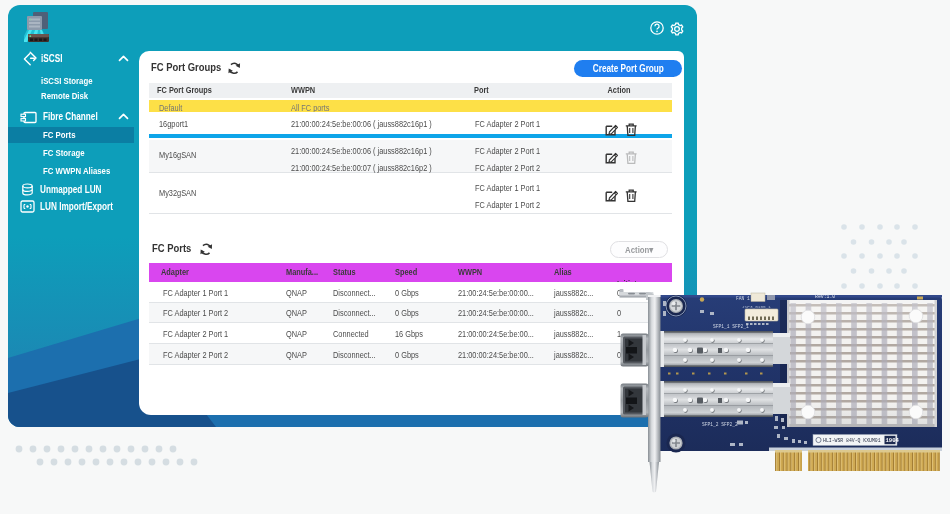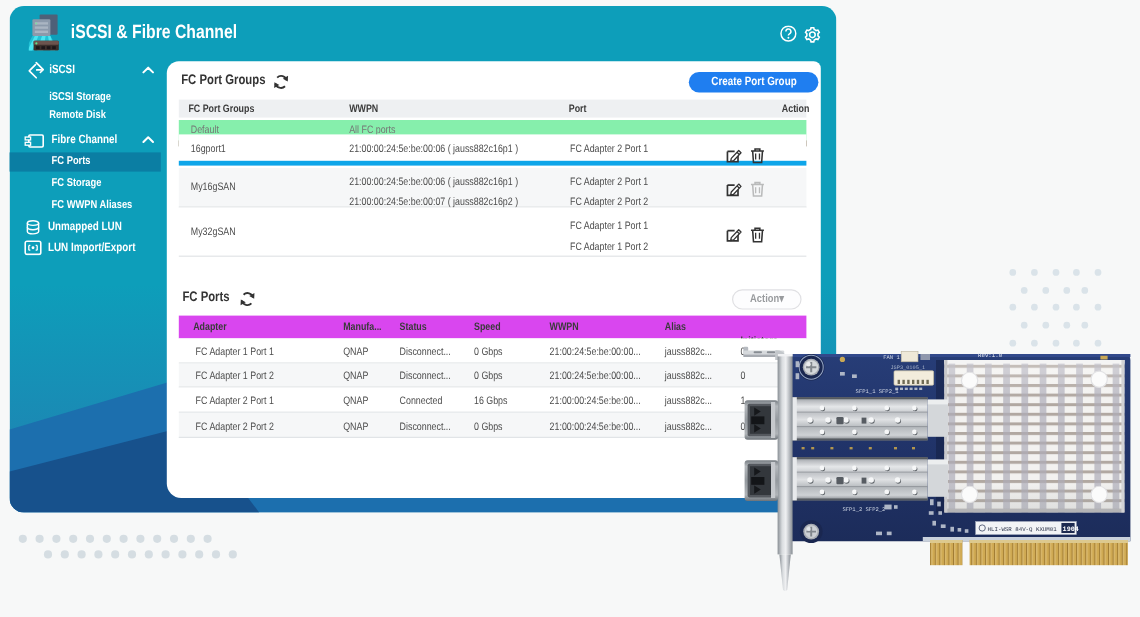--- a/index.html
+++ b/index.html
@@ -105,21 +105,20 @@
       <polygon points="11,19 14,19 12,31 7,31" fill="#49e4f0"></polygon>
       <polygon points="16,19 18,19 22,31 18,31" fill="#49e4f0"></polygon>
       <rect x="4" y="23" width="21" height="8" rx="1" fill="#3c2f2b"></rect>
       <rect x="4" y="23" width="21" height="3.2" rx="1" fill="#6b544e"></rect>
       <rect x="6" y="27.5" width="3" height="2.5" fill="#1d1719"></rect>
       <rect x="10.5" y="27.5" width="3" height="2.5" fill="#1d1719"></rect>
       <rect x="15" y="27.5" width="3" height="2.5" fill="#1d1719"></rect>
       <rect x="19.5" y="27.5" width="3" height="2.5" fill="#1d1719"></rect>
       <circle cx="6.3" cy="25.2" r="0.9" fill="#62e08a"></circle>
     </svg>
-    <div class="abs" style="left:51px;top:14.6px;font-size:16px;font-weight:bold;color:#fff;line-height:16px;"><span class="s">iSCSI &amp; Fibre Channel</span></div>
 
     <svg class="abs" style="left:642px;top:16.4px;" width="14" height="14" viewBox="0 0 14 14">
       <circle cx="7" cy="7" r="6.2" fill="none" stroke="#ffffff" stroke-width="1.25"></circle>
       <path d="M4.9 5.3 a2.1 2.1 0 1 1 3 1.9 q-0.9 0.45 -0.9 1.3" fill="none" stroke="#ffffff" stroke-width="1.25"></path>
       <circle cx="7" cy="10.4" r="0.8" fill="#ffffff"></circle>
     </svg>
 
     <svg class="abs" style="left:661.3px;top:15.8px;" width="16" height="16" viewBox="0 0 24 24">
       <path fill="none" stroke="#ffffff" stroke-width="2" d="M12 8.5 A3.5 3.5 0 1 0 12 15.5 A3.5 3.5 0 1 0 12 8.5 Z"></path>
       <path fill="none" stroke="#ffffff" stroke-width="2" d="M10.3 3.2 L13.7 3.2 L14.3 5.5 A7 7 0 0 1 16.6 6.8 L18.9 6.1 L20.6 9 L18.9 10.7 A7 7 0 0 1 18.9 13.3 L20.6 15 L18.9 17.9 L16.6 17.2 A7 7 0 0 1 14.3 18.5 L13.7 20.8 L10.3 20.8 L9.7 18.5 A7 7 0 0 1 7.4 17.2 L5.1 17.9 L3.4 15 L5.1 13.3 A7 7 0 0 1 5.1 10.7 L3.4 9 L5.1 6.1 L7.4 6.8 A7 7 0 0 1 9.7 5.5 Z"></path>
@@ -170,23 +169,23 @@
     <path d="M17.4 18 A7.9 7.9 0 0 1 4.2 14.4" fill="none" stroke="#333" stroke-width="2.6"></path>
     <polygon points="21.6,3.6 21.2,11.6 14.4,7.7" fill="#333"></polygon>
     <polygon points="2.4,20.4 2.8,12.4 9.6,16.3" fill="#333"></polygon>
   </svg>
   <div class="abs" style="left:574px;top:60px;width:108px;height:17px;background:#1f7ef0;border-radius:8.5px;color:#fff;font-size:10px;font-weight:bold;text-align:center;line-height:17px;"><span class="s" style="transform-origin:center;">Create Port Group</span></div>
 
   <div class="row" style="top:83px;height:15px;background:#eef0f2;">
     <span class="hcell" style="left:8px;top:0;line-height:15px;"><span class="s">FC Port Groups</span></span>
     <span class="hcell" style="left:142px;top:0;line-height:15px;"><span class="s">WWPN</span></span>
     <span class="hcell" style="left:325px;top:0;line-height:15px;"><span class="s">Port</span></span>
-    <span class="hcell" style="left:452px;top:0;width:36px;text-align:center;line-height:15px;margin-left:44px;"><span class="s" style="transform-origin:center;">Action</span></span>
-  </div>
-  <div class="row" style="top:99.5px;height:17px;background:#86efac;border-bottom:5px solid #7f1d1d;">
+    <span class="hcell" style="left:452px;top:0;width:36px;text-align:center;line-height:15px;"><span class="s" style="transform-origin:center;">Action</span></span>
+  </div>
+  <div class="row" style="top:99.5px;height:17px;background:#fde047;border-bottom:5px solid #7f1d1d;">
     <span class="cell" style="left:10px;top:0;line-height:17px;color:#757575;"><span class="s">Default</span></span>
     <span class="cell" style="left:142px;top:0;line-height:17px;color:#757575;"><span class="s">All FC ports</span></span>
   </div>
   <div class="row" style="top:112px;height:21.7px;background:#fff;border-bottom:4px solid #0ea5e9;">
     <span class="cell" style="left:10px;top:1.5px;line-height:21.7px;"><span class="s">16gport1</span></span>
     <span class="cell" style="left:142px;top:1.5px;line-height:21.7px;"><span class="s">21:00:00:24:5e:be:00:06 ( jauss882c16p1 )</span></span>
     <span class="cell" style="left:326px;top:1.5px;line-height:21.7px;"><span class="s">FC Adapter 2 Port 1</span></span>
   </div>
   <div class="row" style="top:140.2px;height:31.4px;background:#f6f7f8;border-bottom:1px solid #e1e4e7;">
     <span class="cell" style="left:10px;top:0;line-height:31.4px;"><span class="s">My16gSAN</span></span>

